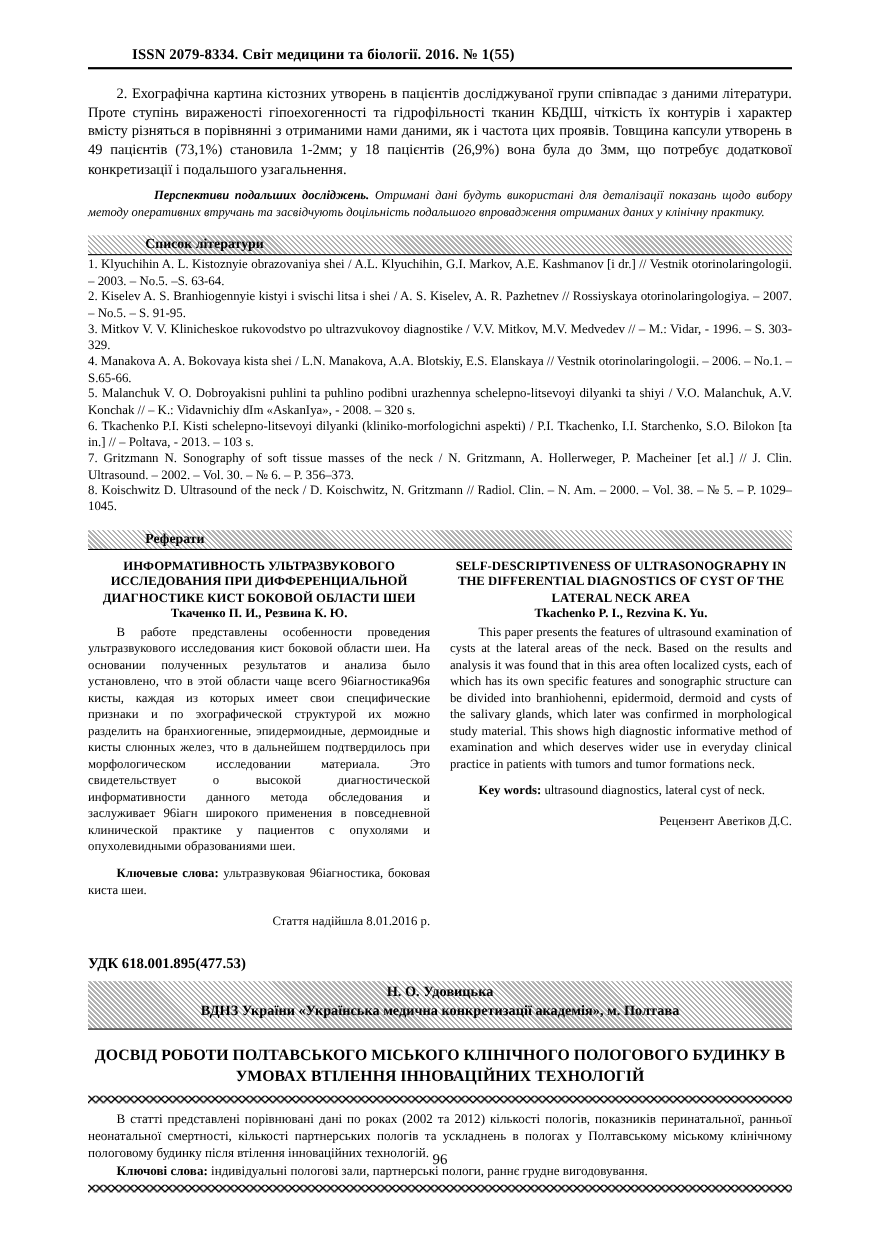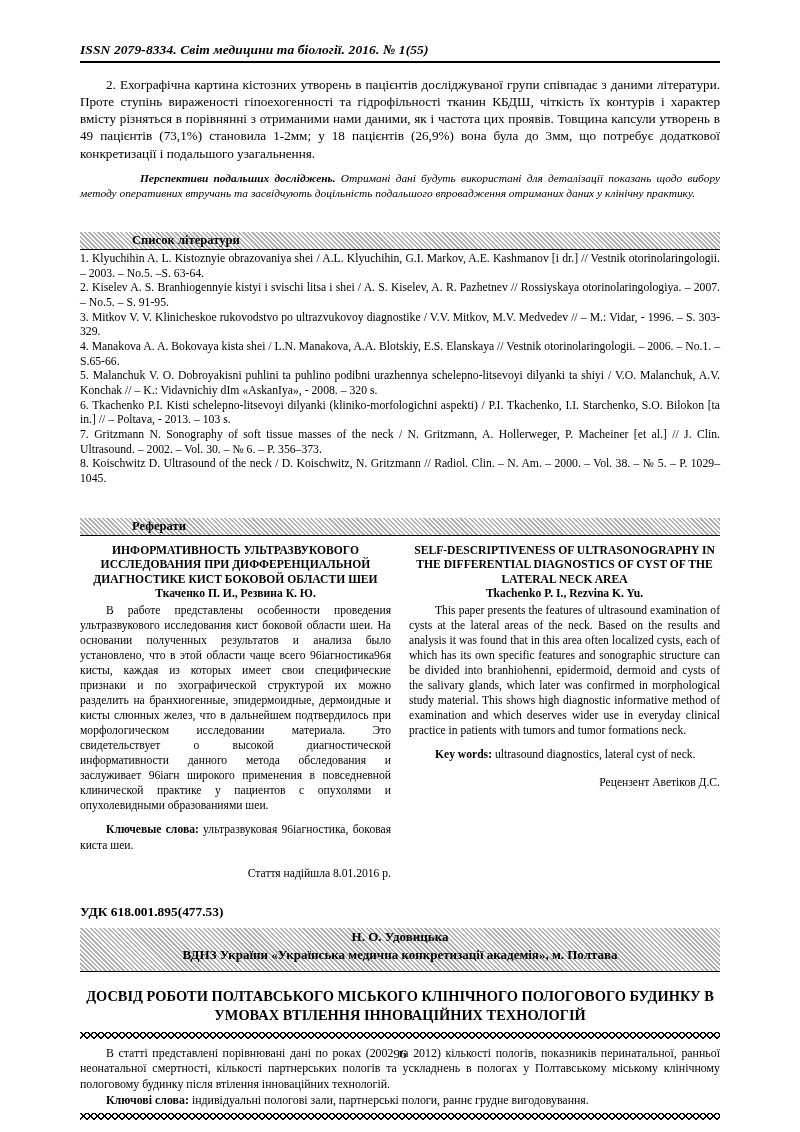--- a/index.html
+++ b/index.html
@@ -17,25 +17,25 @@
   .page {
     position: relative;
     width: 800px;
     height: 1132px;
     box-sizing: border-box;
     padding: 42px 80px 0 80px;
   }
 
   
   .runhead {
-    font-style: italic;
     font-weight: bold;
     font-size: 13.5px;
     letter-spacing: 0.1px;
     padding-bottom: 3px;
+    margin-left: 40px;
   }
   .runhead-rule {
     border-bottom: 2.2px solid #000;
     margin-bottom: 13px;
   }
 
   
   p {
     margin: 0;
     text-align: justify;
@@ -53,21 +53,21 @@
     text-align: justify;
     text-indent: 60px;
     margin-top: 9px;
   }
   .persp b { font-weight: bold; font-style: italic; }
 
   
   .band {
     position: relative;
     height: 17px;
-    margin-top: 31px;
+    margin-top: 13px;
     margin-bottom: 2px;
     background-color: #e8e8e8;
     background-image: repeating-linear-gradient(
       45deg,
       #ffffff 0px, #ffffff 1.6px,
       #b4b4b4 1.6px, #b4b4b4 3.2px);
     border-bottom: 1px solid #000;
   }
   .band-label {
     position: absolute;

